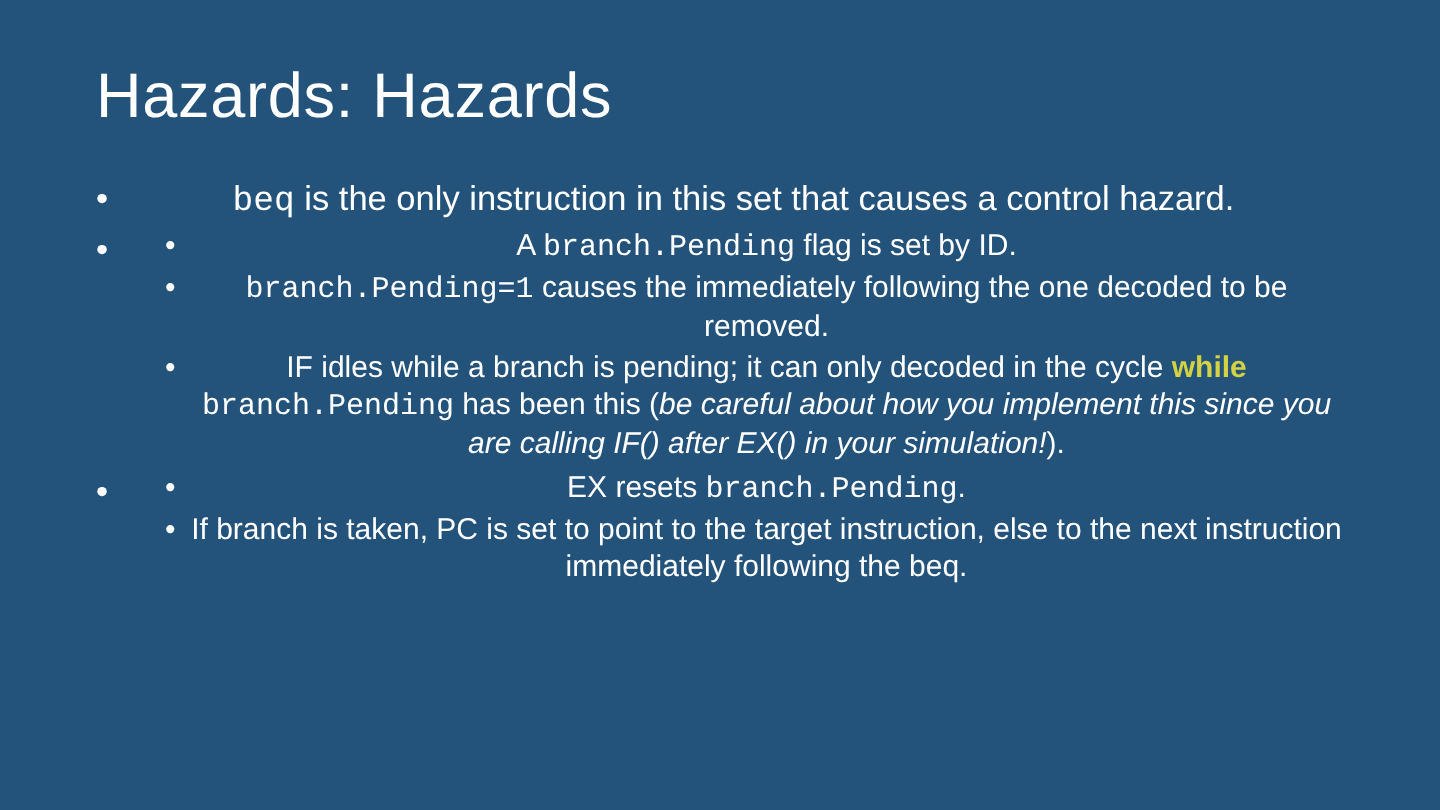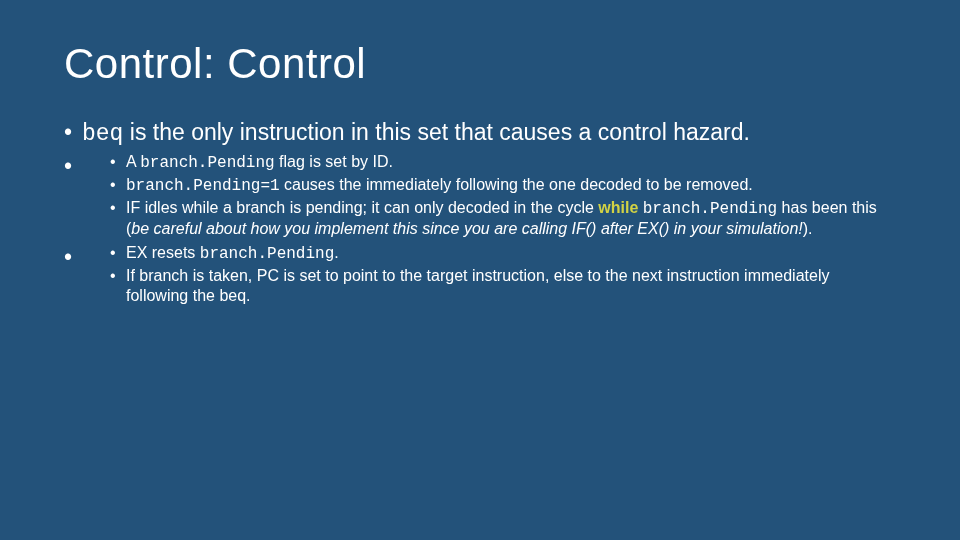--- a/index.html
+++ b/index.html
@@ -28,32 +28,33 @@
     list-style: none;
     margin: 0;
     padding: 0;
     font-size: 23px;
     line-height: 1.3;
   }
   ul.level1 > li {
     position: relative;
     padding-left: 18px;
     margin-bottom: 2px;
+    text-align: center;
   }
   ul.level1 > li::before {
     content: "•";
     position: absolute;
     left: 0;
     top: 0;
   }
   ul.level2 {
     list-style: none;
     margin: 2px 0 4px 0;
     padding: 0 0 0 28px;
-    font-size: 16px;
+    font-size: 20px;
     line-height: 1.25;
   }
   ul.level2 > li {
     position: relative;
     padding-left: 16px;
     margin-bottom: 2px;
   }
   ul.level2 > li::before {
     content: "•";
     position: absolute;
@@ -68,21 +69,21 @@
   }
   .accent {
     color: #d2d244;
     font-weight: 600;
   }
 </style>
 </head>
 <body>
 
 <div class="slide">
-  <h1 class="title">Control: Control</h1>
+  <h1 class="title">Hazards: Hazards</h1>
 
   <ul class="level1">
 
     <li>
       <span></span><span class="mono">beq</span><span> is the only instruction in this set that causes a control hazard.</span>
     </li>
 
     <li>
       <ul class="level2">
         <li>

